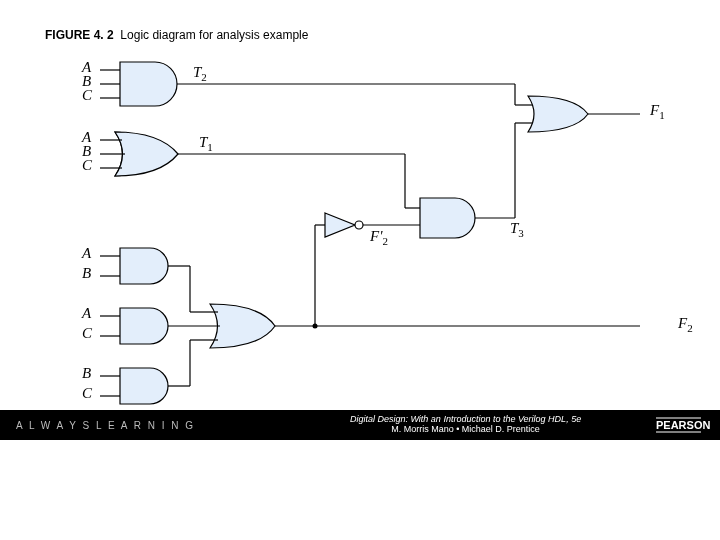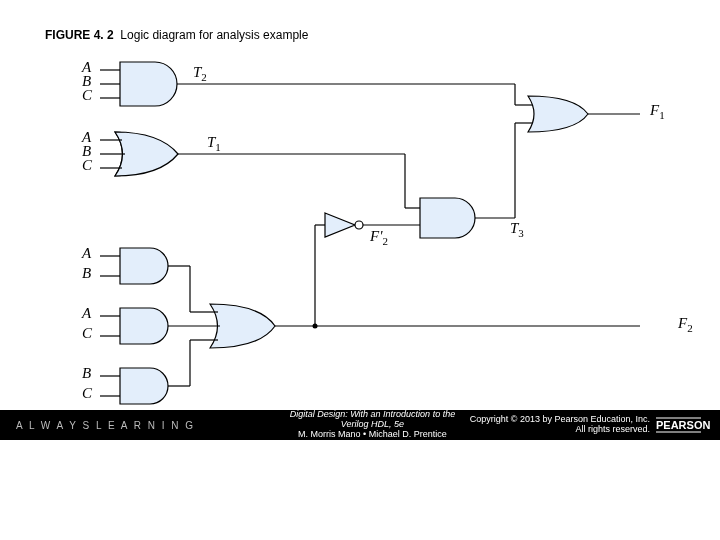--- a/index.html
+++ b/index.html
@@ -195,21 +195,21 @@
 
     <div class="lbl" style="left:22px; top:255px">A</div>
     <div class="lbl" style="left:22px; top:275px">C</div>
 
     <div class="lbl" style="left:22px; top:315px">B</div>
     <div class="lbl" style="left:22px; top:335px">C</div>
 
     <div class="lbl" style="left:133px; top:14px">
       <span>T</span><span class="sub">2</span>
     </div>
-    <div class="lbl" style="left:147px; top:84px">
+    <div class="lbl" style="left:139px; top:84px">
       <span>T</span><span class="sub">1</span>
     </div>
     <div class="lbl" style="left:310px; top:178px">
       <span>F'</span><span class="sub">2</span>
     </div>
     <div class="lbl" style="left:450px; top:170px">
       <span>T</span><span class="sub">3</span>
     </div>
     <div class="lbl" style="left:590px; top:52px">
       <span>F</span><span class="sub">1</span>
@@ -219,24 +219,20 @@
     </div>
   </div>
 
   <div class="copytiny">Copyright 2013 Pearson Education, publishing as Prentice Hall</div>
 
   <div class="footer">
     <div class="al">A L W A Y S   L E A R N I N G</div>
     <div class="mid">
       <span>Digital Design: With an Introduction to the Verilog HDL</span><span>, 5e</span><br>
       <span style="font-style:normal">M. Morris Mano • Michael D. Prentice</span>
-    </div>
-    <div class="cr">
-      <span>Copyright © 2013 by Pearson Education, Inc.</span><br>
-      <span>All rights reserved.</span>
     </div>
     <div class="logo">
       <svg width="78" height="22" viewBox="0 0 78 22">
         <rect x="0" y="0" width="78" height="22" fill="#000"></rect>
         <line x1="0" y1="4" x2="45" y2="4" stroke="#fff" stroke-width="1"></line>
         <line x1="0" y1="18" x2="45" y2="18" stroke="#fff" stroke-width="1"></line>
         <text x="0" y="15" fill="#fff" font-family="Arial" font-size="11" font-weight="bold">PEARSON</text>
       </svg>
     </div>
   </div>

